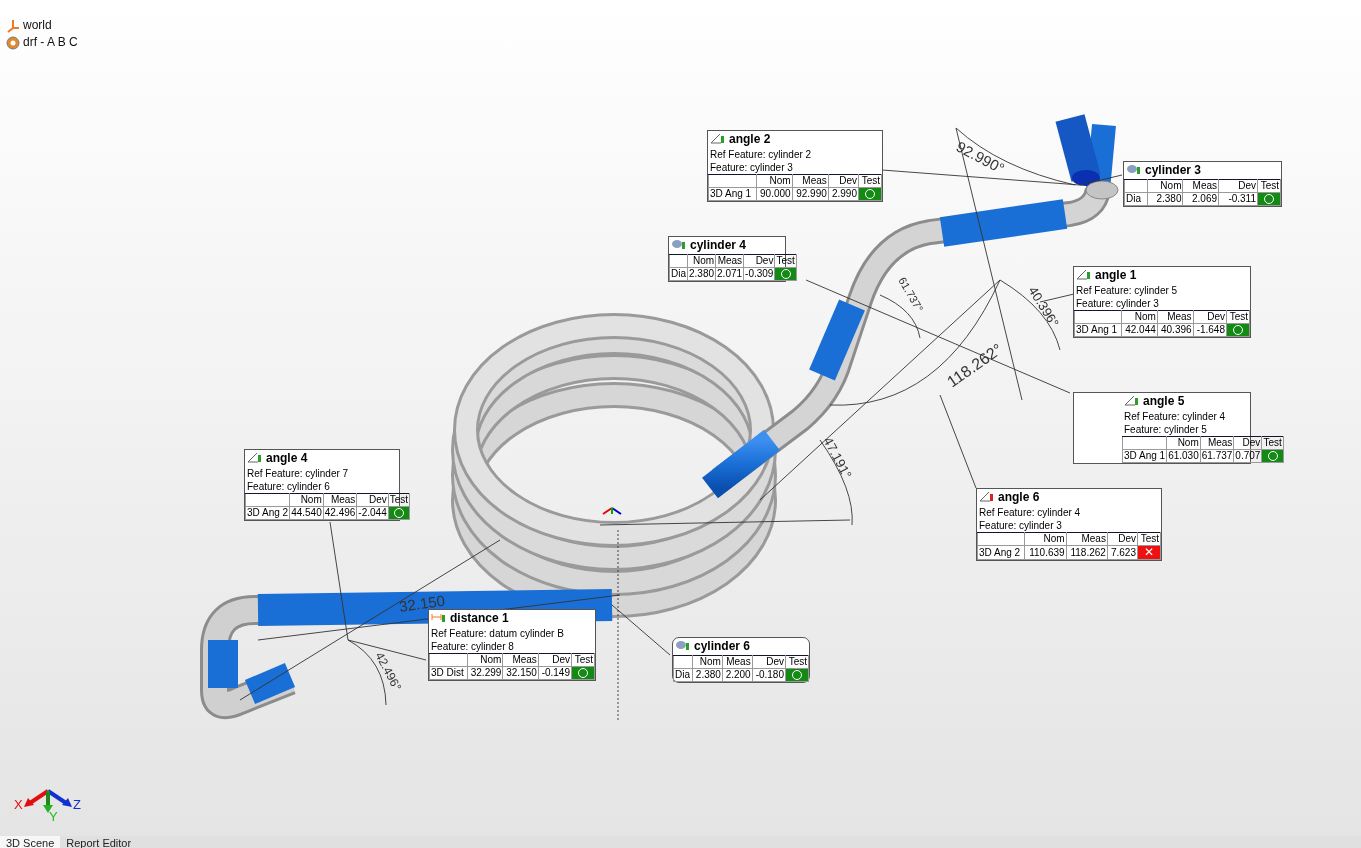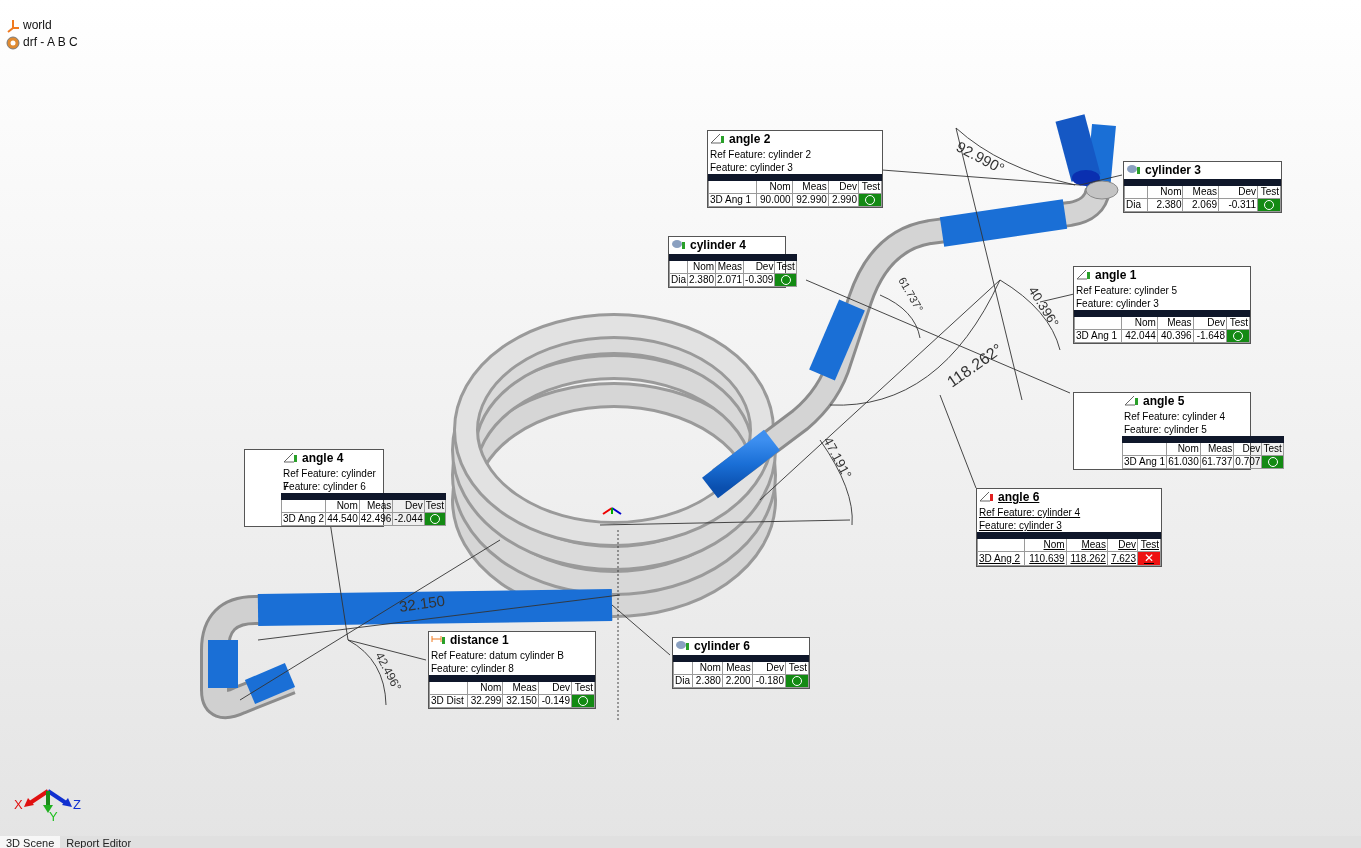--- a/index.html
+++ b/index.html
@@ -15,21 +15,21 @@
 
   .callout {
     position:absolute; background:#fff; border:1px solid #555;
     font-size:10px; color:#000; box-sizing:border-box;
   }
   .callout .head { display:flex; align-items:flex-start; gap:3px; padding:1px 2px 0 2px; font-weight:bold; font-size:12px; height:16px; }
   .callout .line { padding:0 2px; height:13px; line-height:13px; font-size:10px; }
   .callout table { border-collapse:collapse; width:100%; font-size:10px; }
   .callout td { border:1px solid #9a9a9a; padding:0 1px; text-align:right; height:12px; line-height:12px; white-space:nowrap; }
   .callout td.lbl { text-align:left; }
-  .callout tr:first-child td { border-top:7px solid #0f172a;margin-left:22px; }
+  .callout tr:first-child td { border-top:1px solid #0f172a;margin-left:22px; }
   .callout td.test { width:22px; text-align:center; padding:0; }
   .callout td.pass { background:#138a13; }
   .callout td.fail { background:#ee1111; }
   .pass-mark { display:inline-block; width:8px; height:8px; border:1.3px solid #fff; border-radius:50%; vertical-align:middle; }
   .fail-mark { color:#fff; font-size:12px; line-height:12px; }
 
   .axis-triad { position:absolute; left:14px; top:783px; }
   .tabs { position:absolute; left:0; bottom:0; height:12px; width:1361px; background:#e0e0e0; display:flex; font-size:11px; font-family:"Liberation Sans", sans-serif; }
   .tab { padding:0 6px; height:14px; line-height:15px; color:#222; overflow:hidden; }
   .tab.active { background:#f7f7f7; }
@@ -277,21 +277,21 @@
           <td class="lbl">3D Ang 1</td>
           <td>61.030</td>
           <td>61.737</td>
           <td>0.707</td>
           <td class="test pass"><span class="pass-mark"></span></td>
         </tr>
   </tbody>
     </table>
 </div>
 
-<div class="callout" style="left:976px; top:488px; width:186px;text-decoration:underline;">
+<div class="callout" style="left:976px; top:488px; width:186px;">
   <div class="head">
       <span><svg width="16" height="12">
           <path d="M1 11 L10 2 M1 11 L11 11" stroke="#666" fill="none"></path>
           <rect x="11" y="4" width="3" height="7" fill="#e02020"></rect>
         </svg></span>
       <span>angle 6</span>
     </div>
   <div class="line">Ref Feature: cylinder 4</div>
   <div class="line">Feature: cylinder 3</div>
   <table>
@@ -307,21 +307,21 @@
           <td class="lbl">3D Ang 2</td>
           <td>110.639</td>
           <td>118.262</td>
           <td>7.623</td>
           <td class="test fail"><span class="fail-mark">✕</span></td>
         </tr>
   </tbody>
     </table>
 </div>
 
-<div class="callout" style="left:244px; top:449px; width:140px;padding-left:36px;">
+<div class="callout" style="left:244px; top:449px; width:156px;">
   <div class="head">
       <span><svg width="16" height="12">
           <path d="M1 11 L10 2 M1 11 L11 11" stroke="#666" fill="none"></path>
           <rect x="11" y="4" width="3" height="7" fill="#2aa02a"></rect>
         </svg></span>
       <span>angle 4</span>
     </div>
   <div class="line">Ref Feature: cylinder 7</div>
   <div class="line">Feature: cylinder 6</div>
   <table>
@@ -337,21 +337,21 @@
           <td class="lbl">3D Ang 2</td>
           <td>44.540</td>
           <td>42.496</td>
           <td>-2.044</td>
           <td class="test pass"><span class="pass-mark"></span></td>
         </tr>
   </tbody>
     </table>
 </div>
 
-<div class="callout" style="left:428px; top:631px; width:168px;">
+<div class="callout" style="left:428px; top:609px; width:168px;">
   <div class="head">
       <span><svg width="16" height="12">
           <path d="M1 6 L10 6 M1 3 L1 9 M10 3 L10 9" stroke="#f07a20" fill="none"></path>
           <rect x="11" y="4" width="3" height="7" fill="#2aa02a"></rect>
         </svg></span>
       <span>distance 1</span>
     </div>
   <div class="line">Ref Feature: datum cylinder B</div>
   <div class="line">Feature: cylinder 8</div>
   <table>
@@ -367,21 +367,21 @@
           <td class="lbl">3D Dist</td>
           <td>32.299</td>
           <td>32.150</td>
           <td>-0.149</td>
           <td class="test pass"><span class="pass-mark"></span></td>
         </tr>
   </tbody>
     </table>
 </div>
 
-<div class="callout" style="left:672px; top:637px; width:138px;">
+<div class="callout" style="left:672px; top:637px; width:138px;border-radius:7px;">
   <div class="head">
       <span><svg width="16" height="12">
           <ellipse cx="6" cy="6" rx="5" ry="4" fill="#8aa0c0"></ellipse>
           <rect x="11" y="4" width="3" height="7" fill="#2aa02a"></rect>
         </svg></span>
       <span>cylinder 6</span>
     </div>
   <table>
     <tbody>
         <tr>

